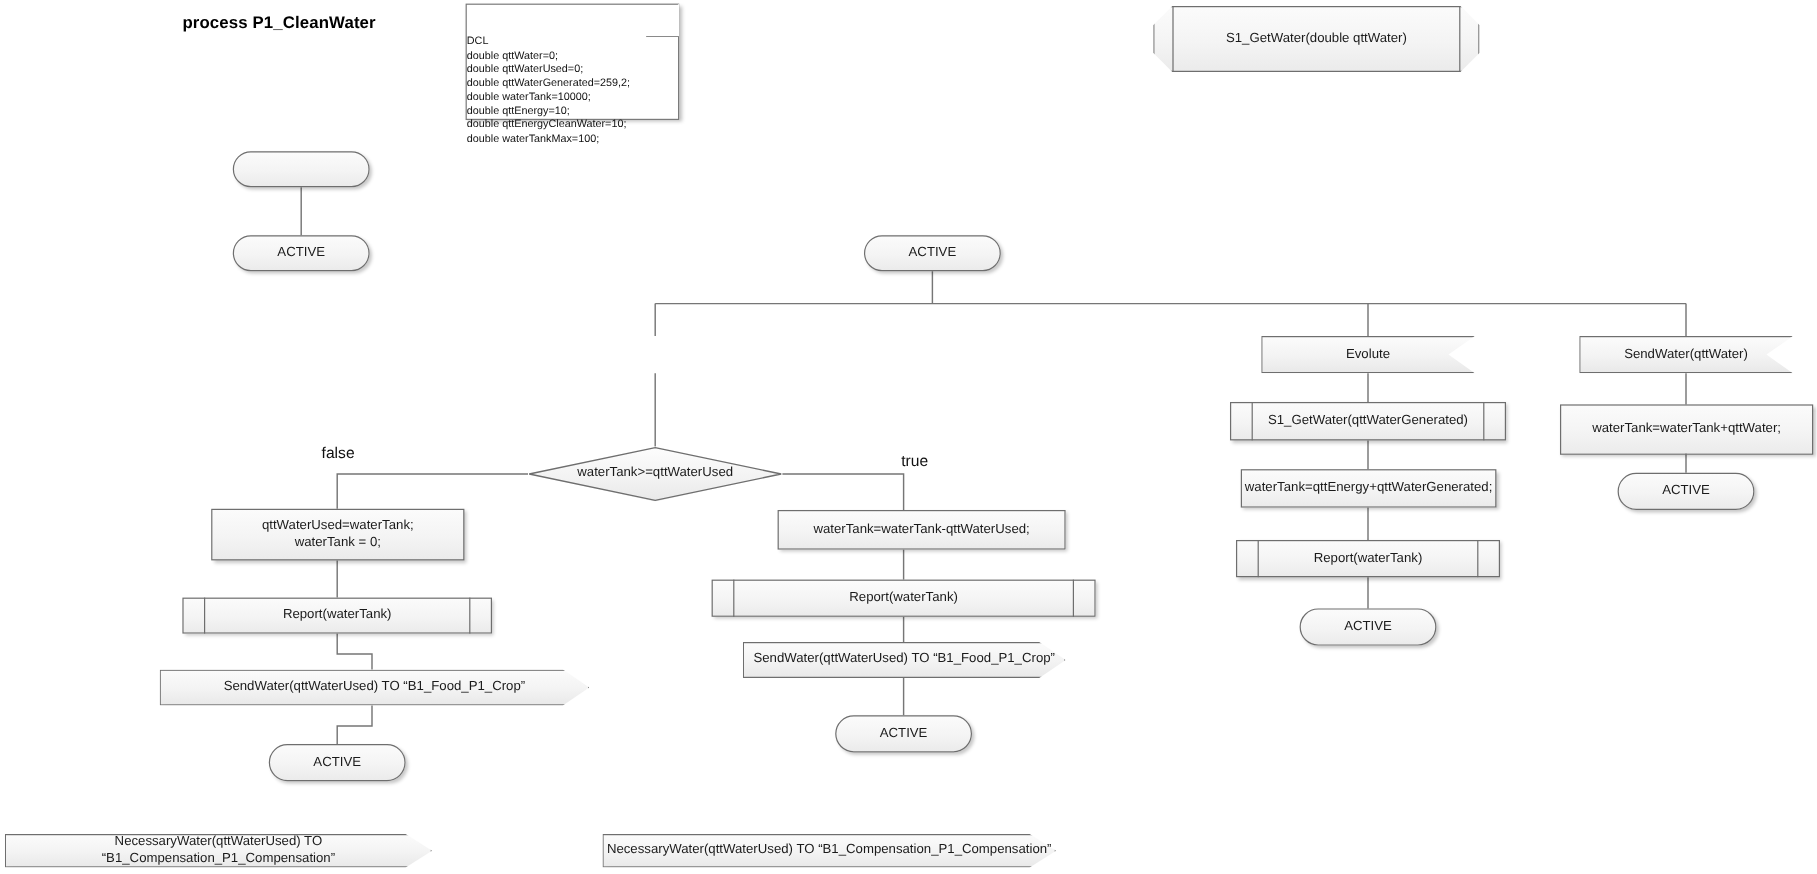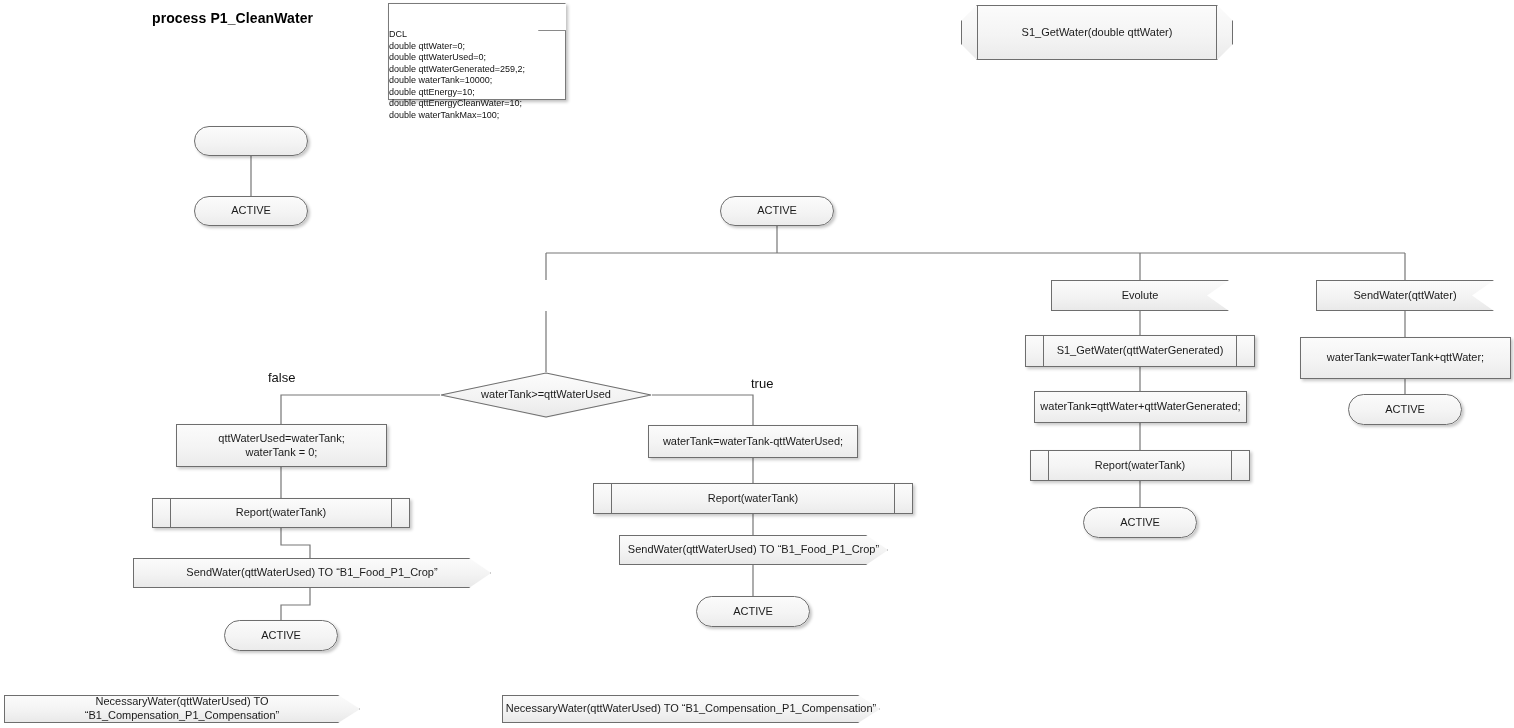--- a/index.html
+++ b/index.html
@@ -288,21 +288,21 @@
 
   <div class="node output-sig" style="left:133px; top:558px; width:358px; height:30px;">
     <div class="sig-bg"></div>
     <span class="sig-label">SendWater(qttWaterUsed) TO “B1_Food_P1_Crop”</span>
   </div>
 
   <div class="node state shape-fill brd shadow" style="left:224px; top:620px; width:114px; height:31px;">
     <span>ACTIVE</span>
   </div>
 
-  <div class="node task shape-fill brd shadow" style="left:648px; top:425px; width:210px; height:33px;">
+  <div class="node task shape-fill brd shadow" style="left:648px; top:425px; width:240px; height:33px;">
     <span>waterTank=waterTank-qttWaterUsed;</span>
   </div>
 
   <div class="node proc-call shape-fill brd shadow" style="left:593px; top:483px; width:320px; height:31px;">
     <span>Report(waterTank)</span>
   </div>
 
   <div class="node output-sig" style="left:619px; top:535px; width:269px; height:30px;">
     <div class="sig-bg"></div>
     <span class="sig-label">SendWater(qttWaterUsed) TO “B1_Food_P1_Crop”</span>
@@ -315,21 +315,21 @@
   <div class="node input-sig" style="left:1051px; top:280px; width:178px; height:31px;">
     <div class="sig-bg"></div>
     <span class="sig-label">Evolute</span>
   </div>
 
   <div class="node proc-call shape-fill brd shadow" style="left:1025px; top:335px; width:230px; height:32px;">
     <span>S1_GetWater(qttWaterGenerated)</span>
   </div>
 
   <div class="node task shape-fill brd shadow" style="left:1034px; top:391px; width:213px; height:32px;">
-    <span>waterTank=qttWater+qttWaterGenerated;</span>
+    <span>waterTank=qttEnergy+qttWaterGenerated;</span>
   </div>
 
   <div class="node proc-call shape-fill brd shadow" style="left:1030px; top:450px; width:220px; height:31px;">
     <span>Report(waterTank)</span>
   </div>
 
   <div class="node state shape-fill brd shadow" style="left:1083px; top:507px; width:114px; height:31px;">
     <span>ACTIVE</span>
   </div>
 

